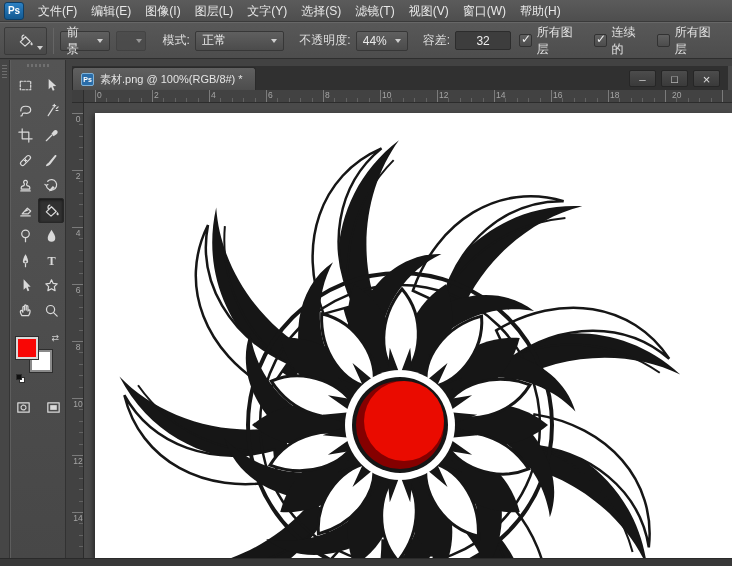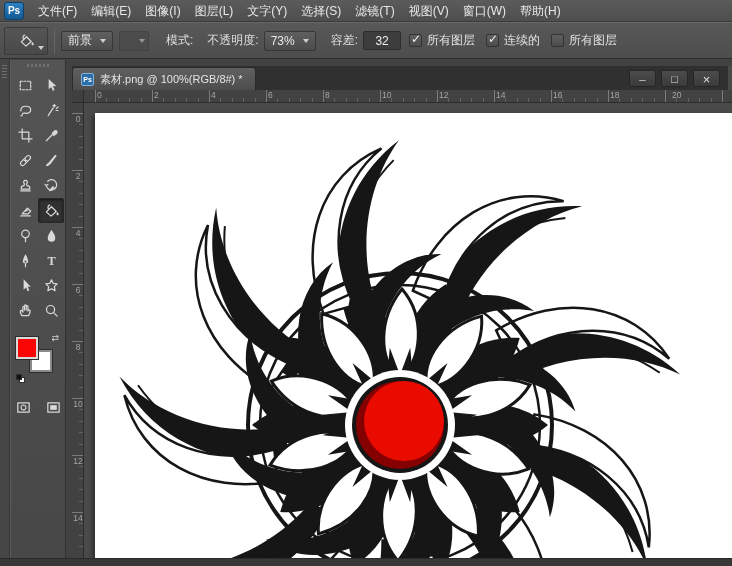--- a/index.html
+++ b/index.html
@@ -22,21 +22,21 @@
                background:linear-gradient(#555,#494949);border:1px solid #3a3a3a;border-radius:2px;position:relative;}
   .tool-preset .caret{position:absolute;right:3px;bottom:4px;}
   .caret{width:0;height:0;border-left:3.5px solid transparent;border-right:3.5px solid transparent;border-top:4px solid #cfcfcf;display:inline-block;}
   .sep{width:1px;height:26px;background:#3c3c3c;border-right:1px solid #656565;margin:0 6px;}
   .dd{height:20px;display:inline-flex;align-items:center;gap:6px;padding:0 6px;font-size:12px;color:#e9e9e9;
       background:linear-gradient(#5f5f5f,#4b4b4b);border:1px solid #373737;border-radius:2px;margin-right:6px;}
   .dd .caret{margin-left:2px;}
   .pattern-box{width:30px;height:20px;background:#474747;border:1px solid #373737;border-radius:2px;
                display:flex;align-items:center;justify-content:flex-end;padding-right:3px;margin-right:8px;opacity:.55;}
   .opt-label{font-size:12px;color:#dedede;margin:0 5px 0 9px;white-space:nowrap;}
-  .num-input{width:38px;height:19px;background:#3d3d3d;border:1px solid #2c2c2c;border-radius:2px;color:#ededed;
+  .num-input{width:56px;height:19px;background:#3d3d3d;border:1px solid #2c2c2c;border-radius:2px;color:#ededed;
              font-size:12px;text-align:center;font-family:inherit;margin-right:8px;}
   .cb{display:inline-flex;align-items:center;gap:5px;font-size:12px;color:#e3e3e3;margin-right:11px;cursor:default;}
   .cb .box{width:13px;height:13px;background:linear-gradient(#606060,#4c4c4c);border:1px solid #323232;border-radius:2px;
            position:relative;}
   .cb .box.checked::after{content:"✓";position:absolute;left:1px;top:-3px;font-size:12px;color:#f2f2f2;}
 
   
   .dock-strip{position:absolute;left:0;top:60px;bottom:8px;width:10px;background:#464646;border-right:1px solid #353535;}
   .dock-strip .grip{position:absolute;left:2px;top:5px;width:5px;height:14px;
         background:repeating-linear-gradient(#6e6e6e 0 1px,transparent 1px 3px);}
@@ -135,23 +135,27 @@
     </div>
     <div class="sep"></div>
     <div class="dd">
       <span>前景</span>
       <span class="caret"></span>
     </div>
     <div class="pattern-box">
       <span class="caret"></span>
     </div>
     <span class="opt-label">模式:</span>
+    <div class="dd" style="width:92px;justify-content:space-between;">
+      <span>正常</span>
+      <span class="caret"></span>
+    </div>
     <span class="opt-label">不透明度:</span>
     <div class="dd">
-      <span>73%</span>
+      <span>44%</span>
       <span class="caret"></span>
     </div>
     <span class="opt-label">容差:</span>
     <input class="num-input" value="32" style="">
     <label class="cb">
       <span class="box checked"></span>
       <span>所有图层</span>
     </label>
     <label class="cb">
       <span class="box checked"></span>

